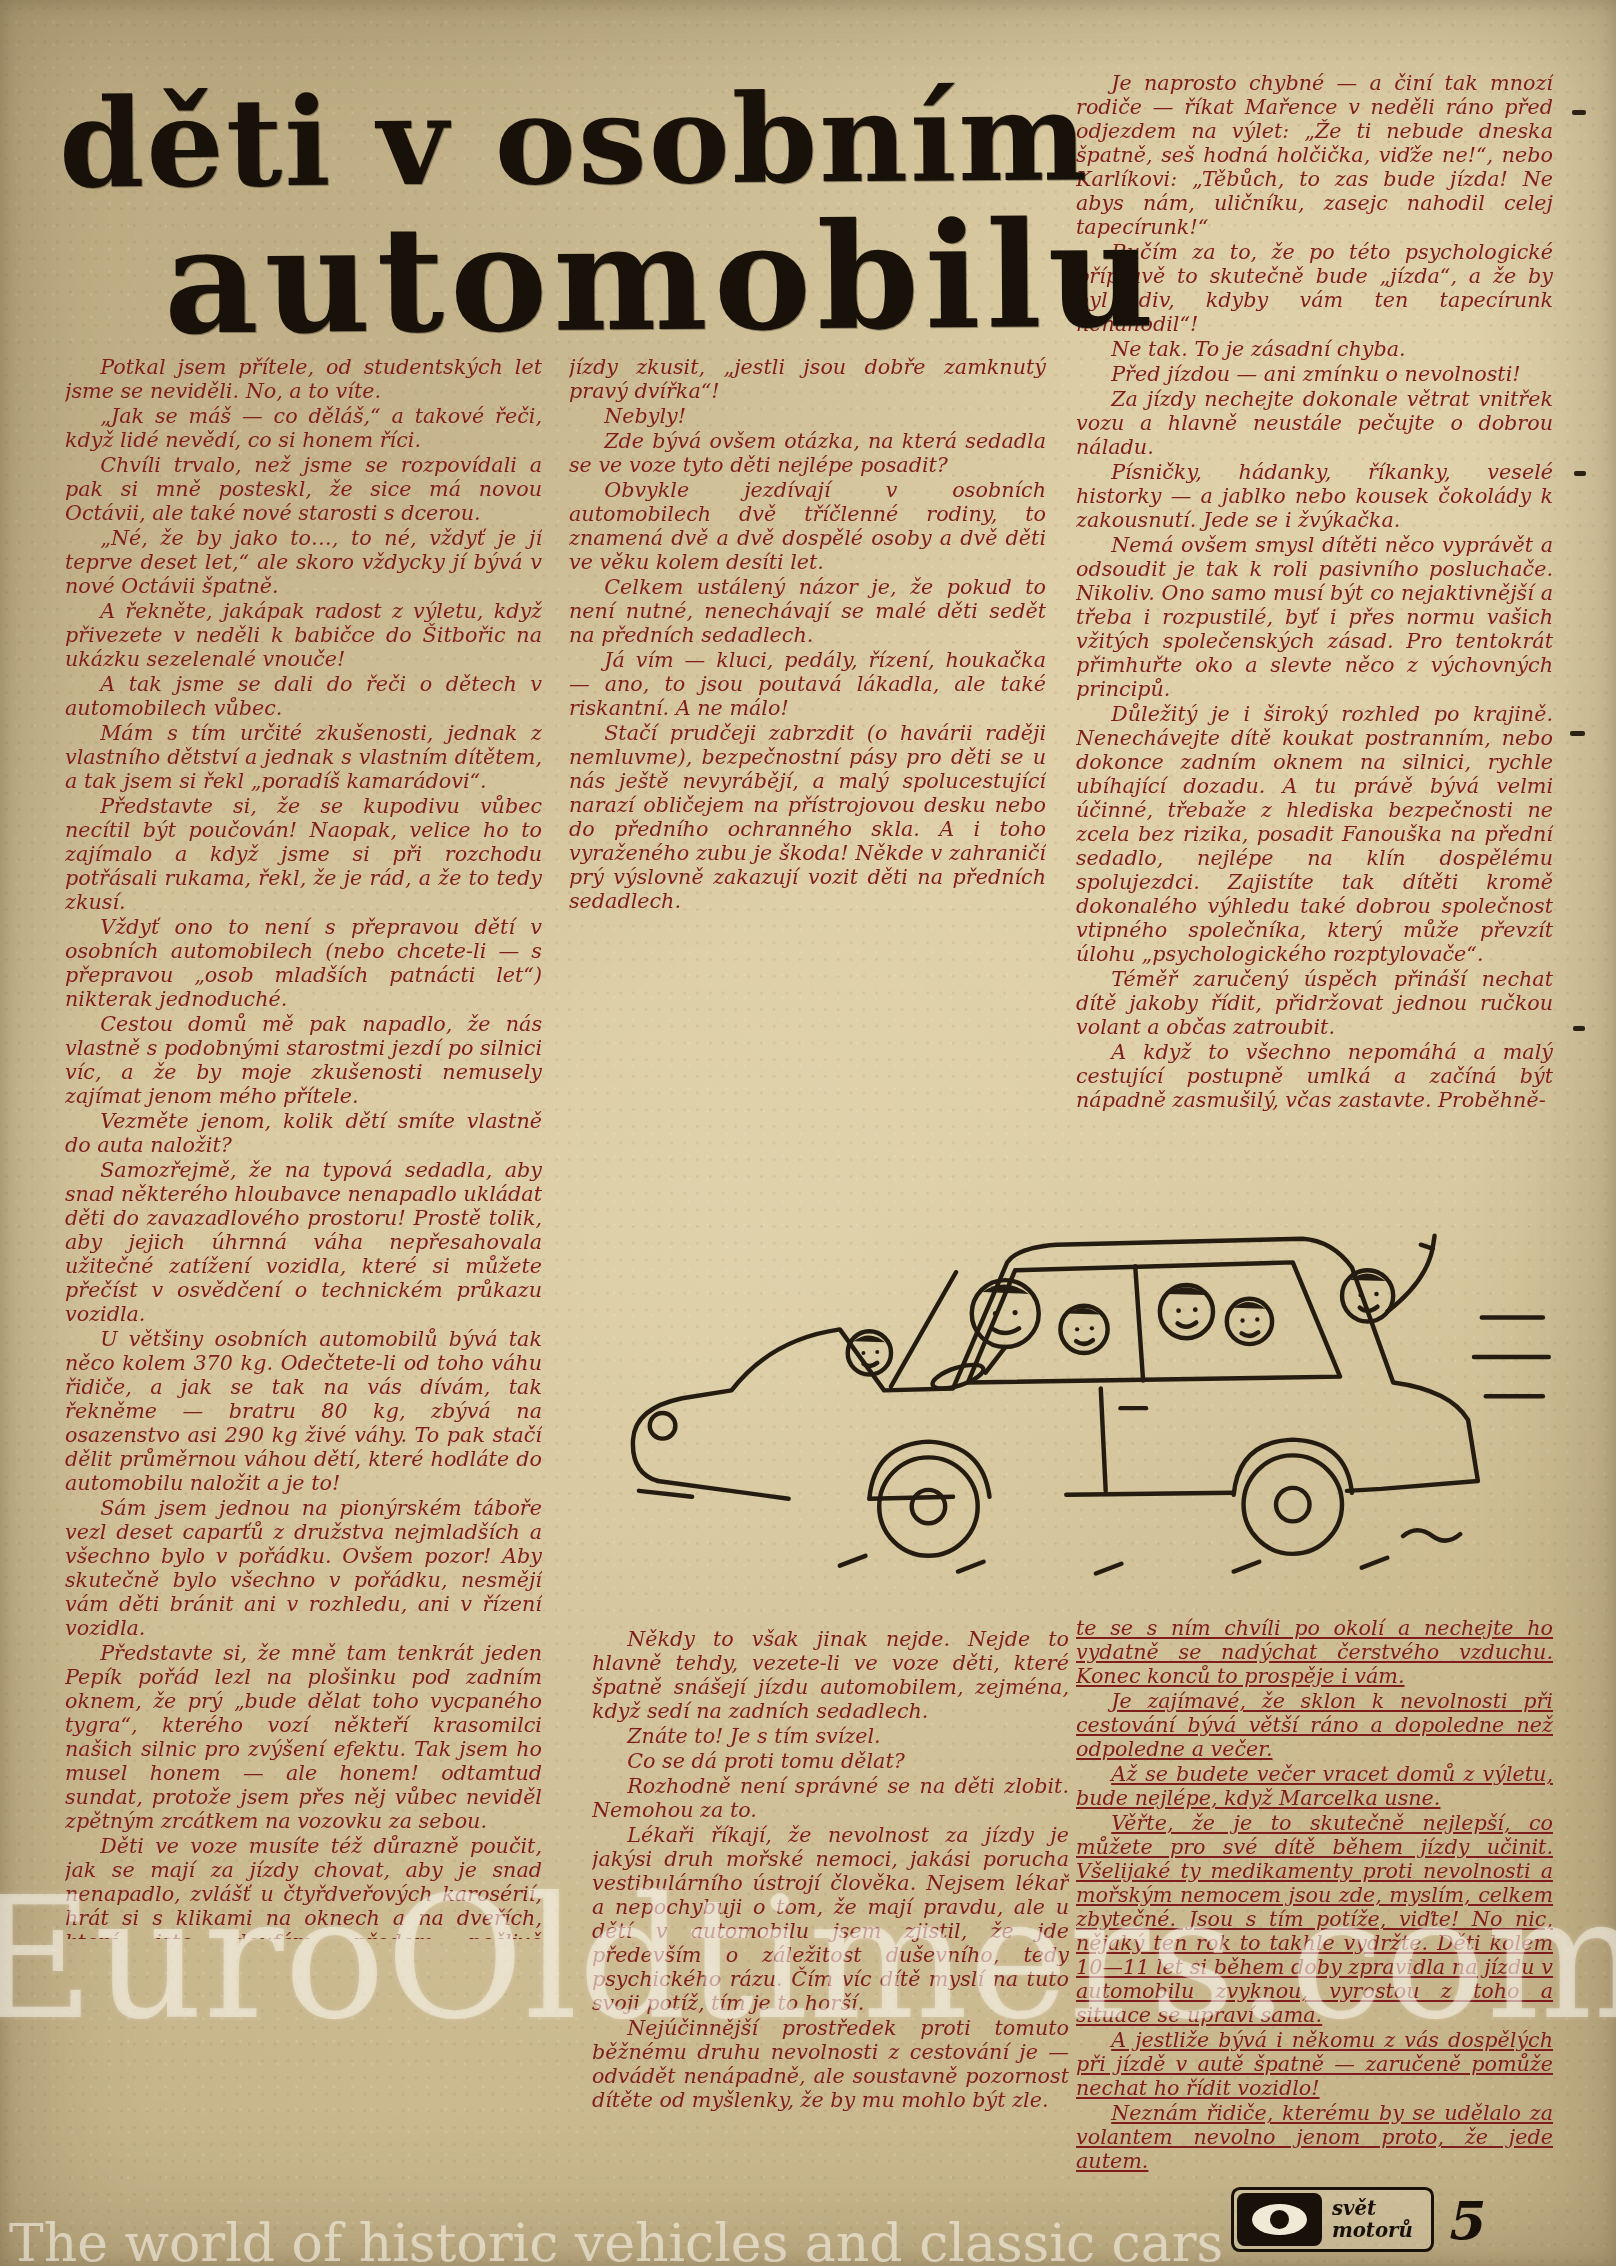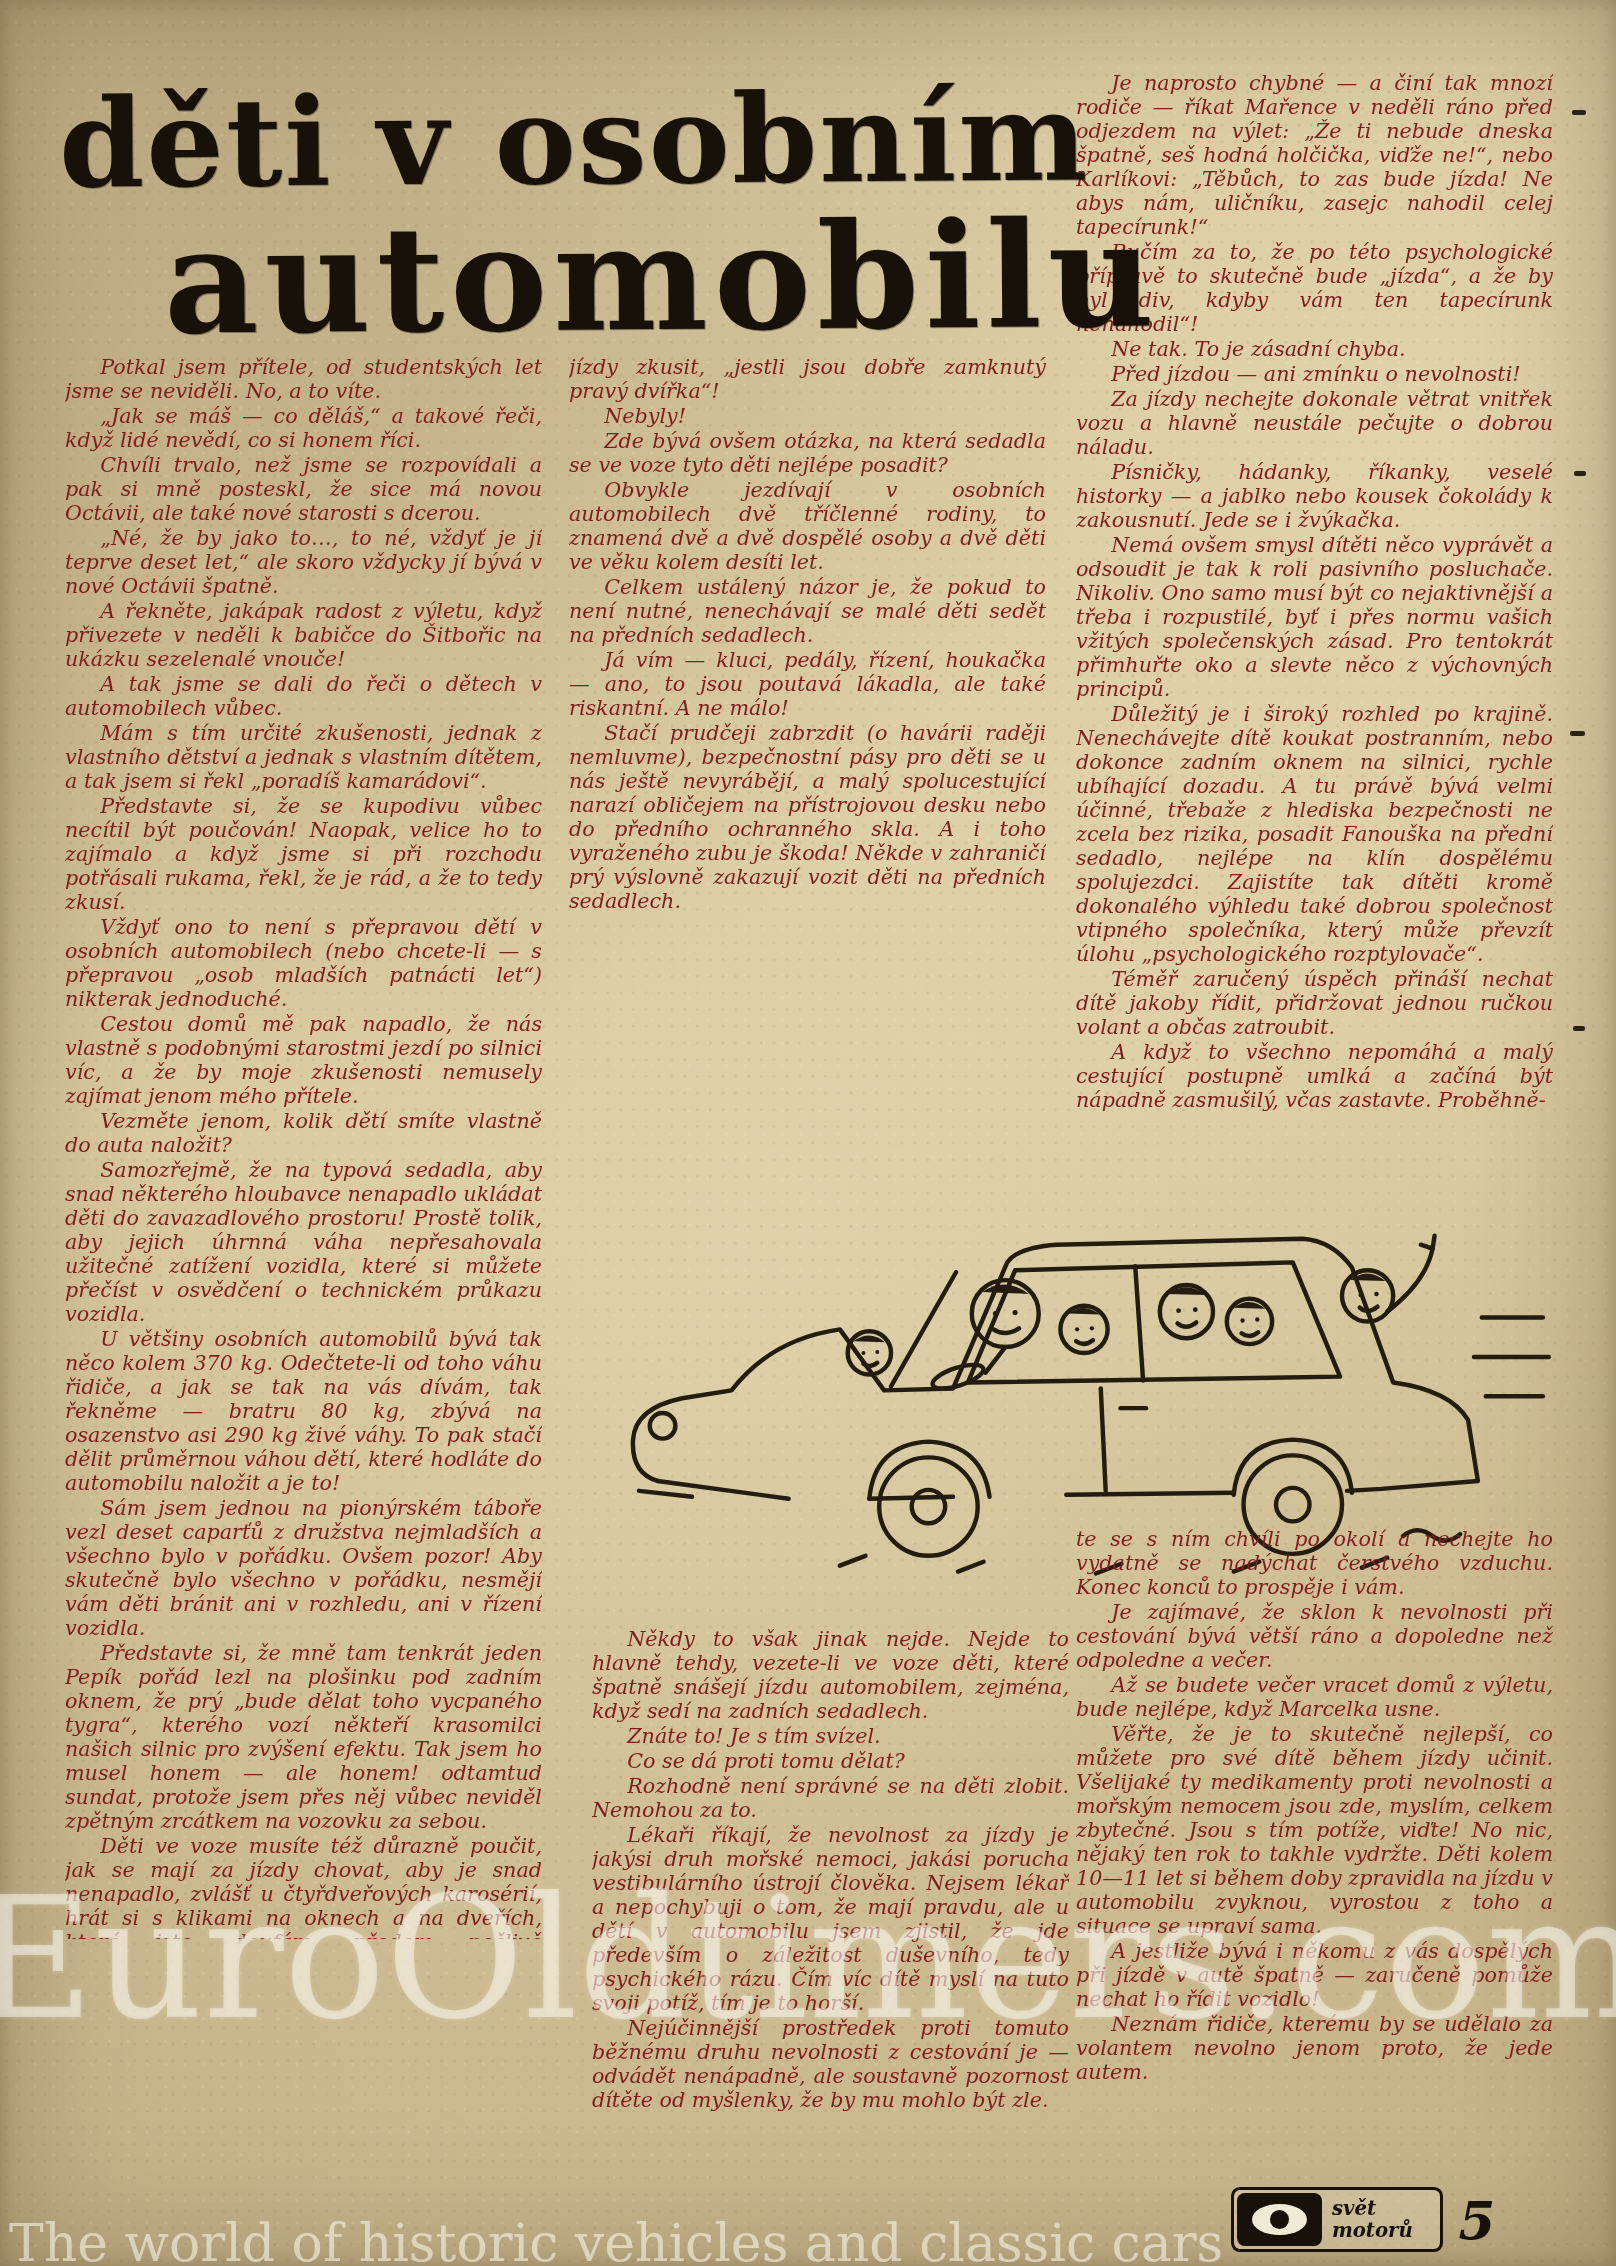--- a/index.html
+++ b/index.html
@@ -45,28 +45,28 @@
     position:absolute;width:477px;overflow:hidden;z-index:2;
     font-style:italic;font-size:20.7px;line-height:24px;
     text-align:justify;color:#7f1d1d;
   }
   .col p{margin:0 0 1px 0;text-indent:1.7em;}
   [data-first-flush="true"] p:first-child{text-indent:0;}
   #col1{left:65px;top:355px;height:1584px;}
   #col2-top{left:569px;top:355px;height:699px;}
   #col3-top{left:1076px;top:71px;height:1046px;}
   #col2-bottom{left:592px;top:1627px;height:552px;}
-  #col3-bottom{left:1076px;top:1527px;height:569px;}
+  #col3-bottom{left:1076px;top:1616px;height:569px;text-decoration:underline;}
   
   .illus{position:absolute;left:544px;top:1095px;width:1019px;height:514px;z-index:1;}
   
   .footer{position:absolute;left:1231px;top:2187px;display:flex;align-items:center;z-index:3;}
   .logo-frame{
     display:flex;align-items:center;border:3px solid #17110a;border-radius:8.9px;
-    padding:3px 27px 3px 3px;background:rgba(232,222,192,0.35);
+    padding:3px 18px 3px 3px;background:rgba(232,222,192,0.35);
   }
   .logo-box{
     width:85px;height:53px;background:#17110a;border-radius:7.9px;
     display:flex;align-items:center;justify-content:center;margin-right:9.9px;
   }
   .eye{width:55px;height:31.5px;background:#efe9d6;border-radius:50%;position:relative;}
   .eye::after{content:"";position:absolute;width:19.7px;height:19.7px;background:#17110a;border-radius:50%;top:5.9px;left:17.7px;}
   .logo-text{font-style:italic;font-weight:bold;font-size:19.7px;line-height:1.1;color:#17110a;}
   .page-num{font-size:53px;font-weight:bold;font-style:italic;color:#17110a;margin-left:15.8px;}
   

